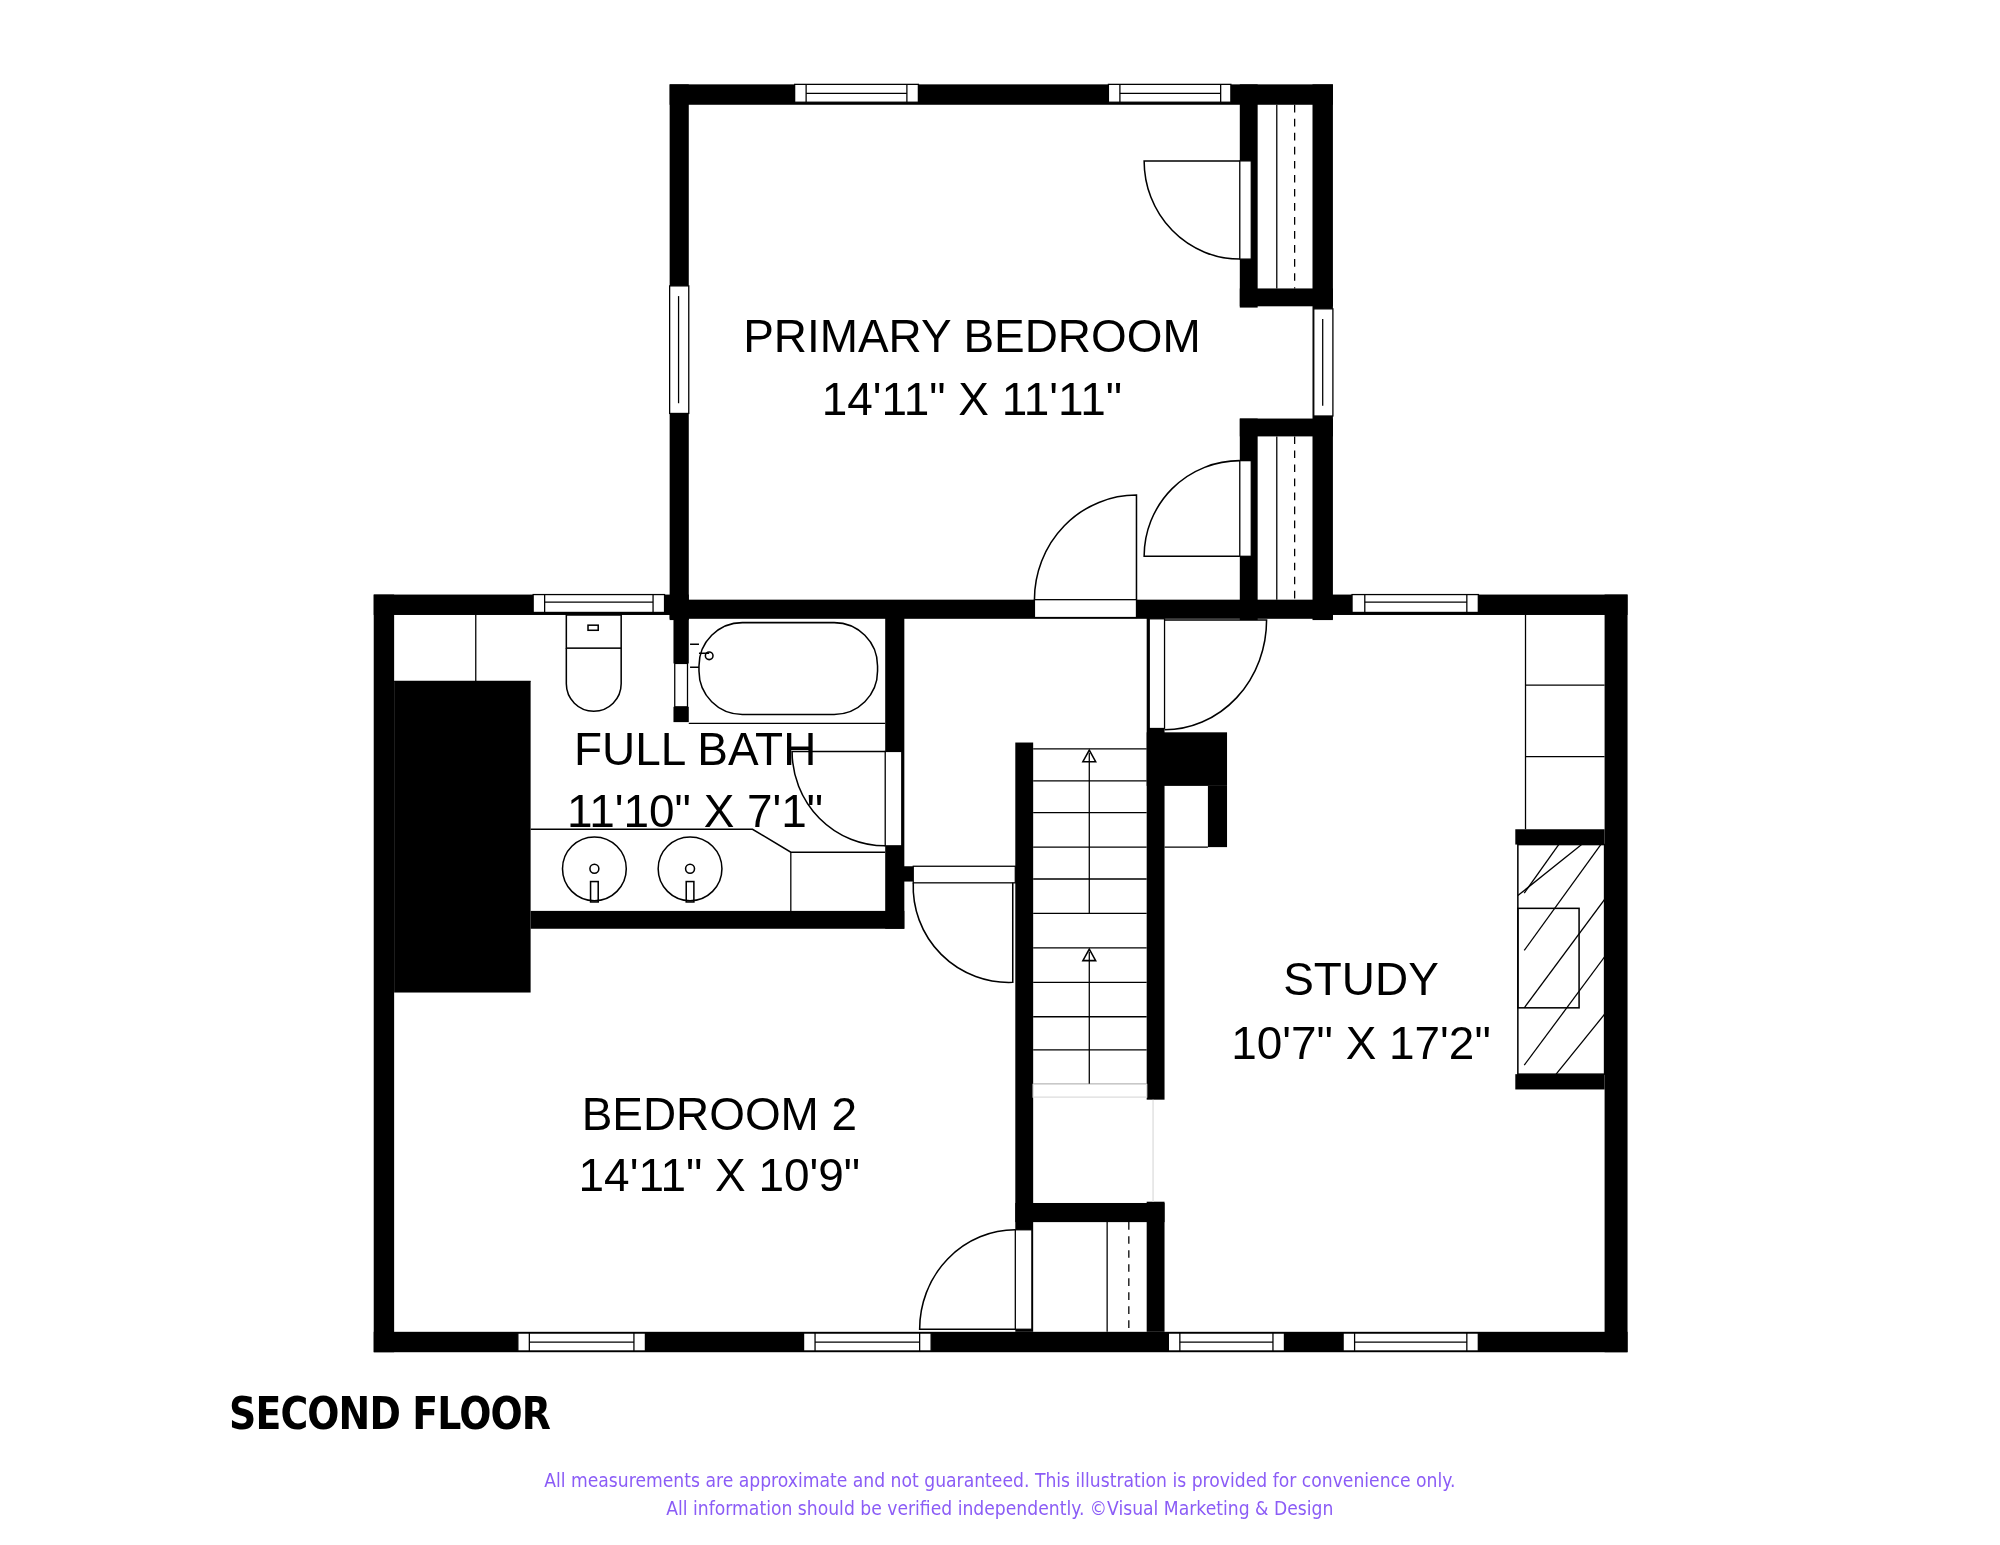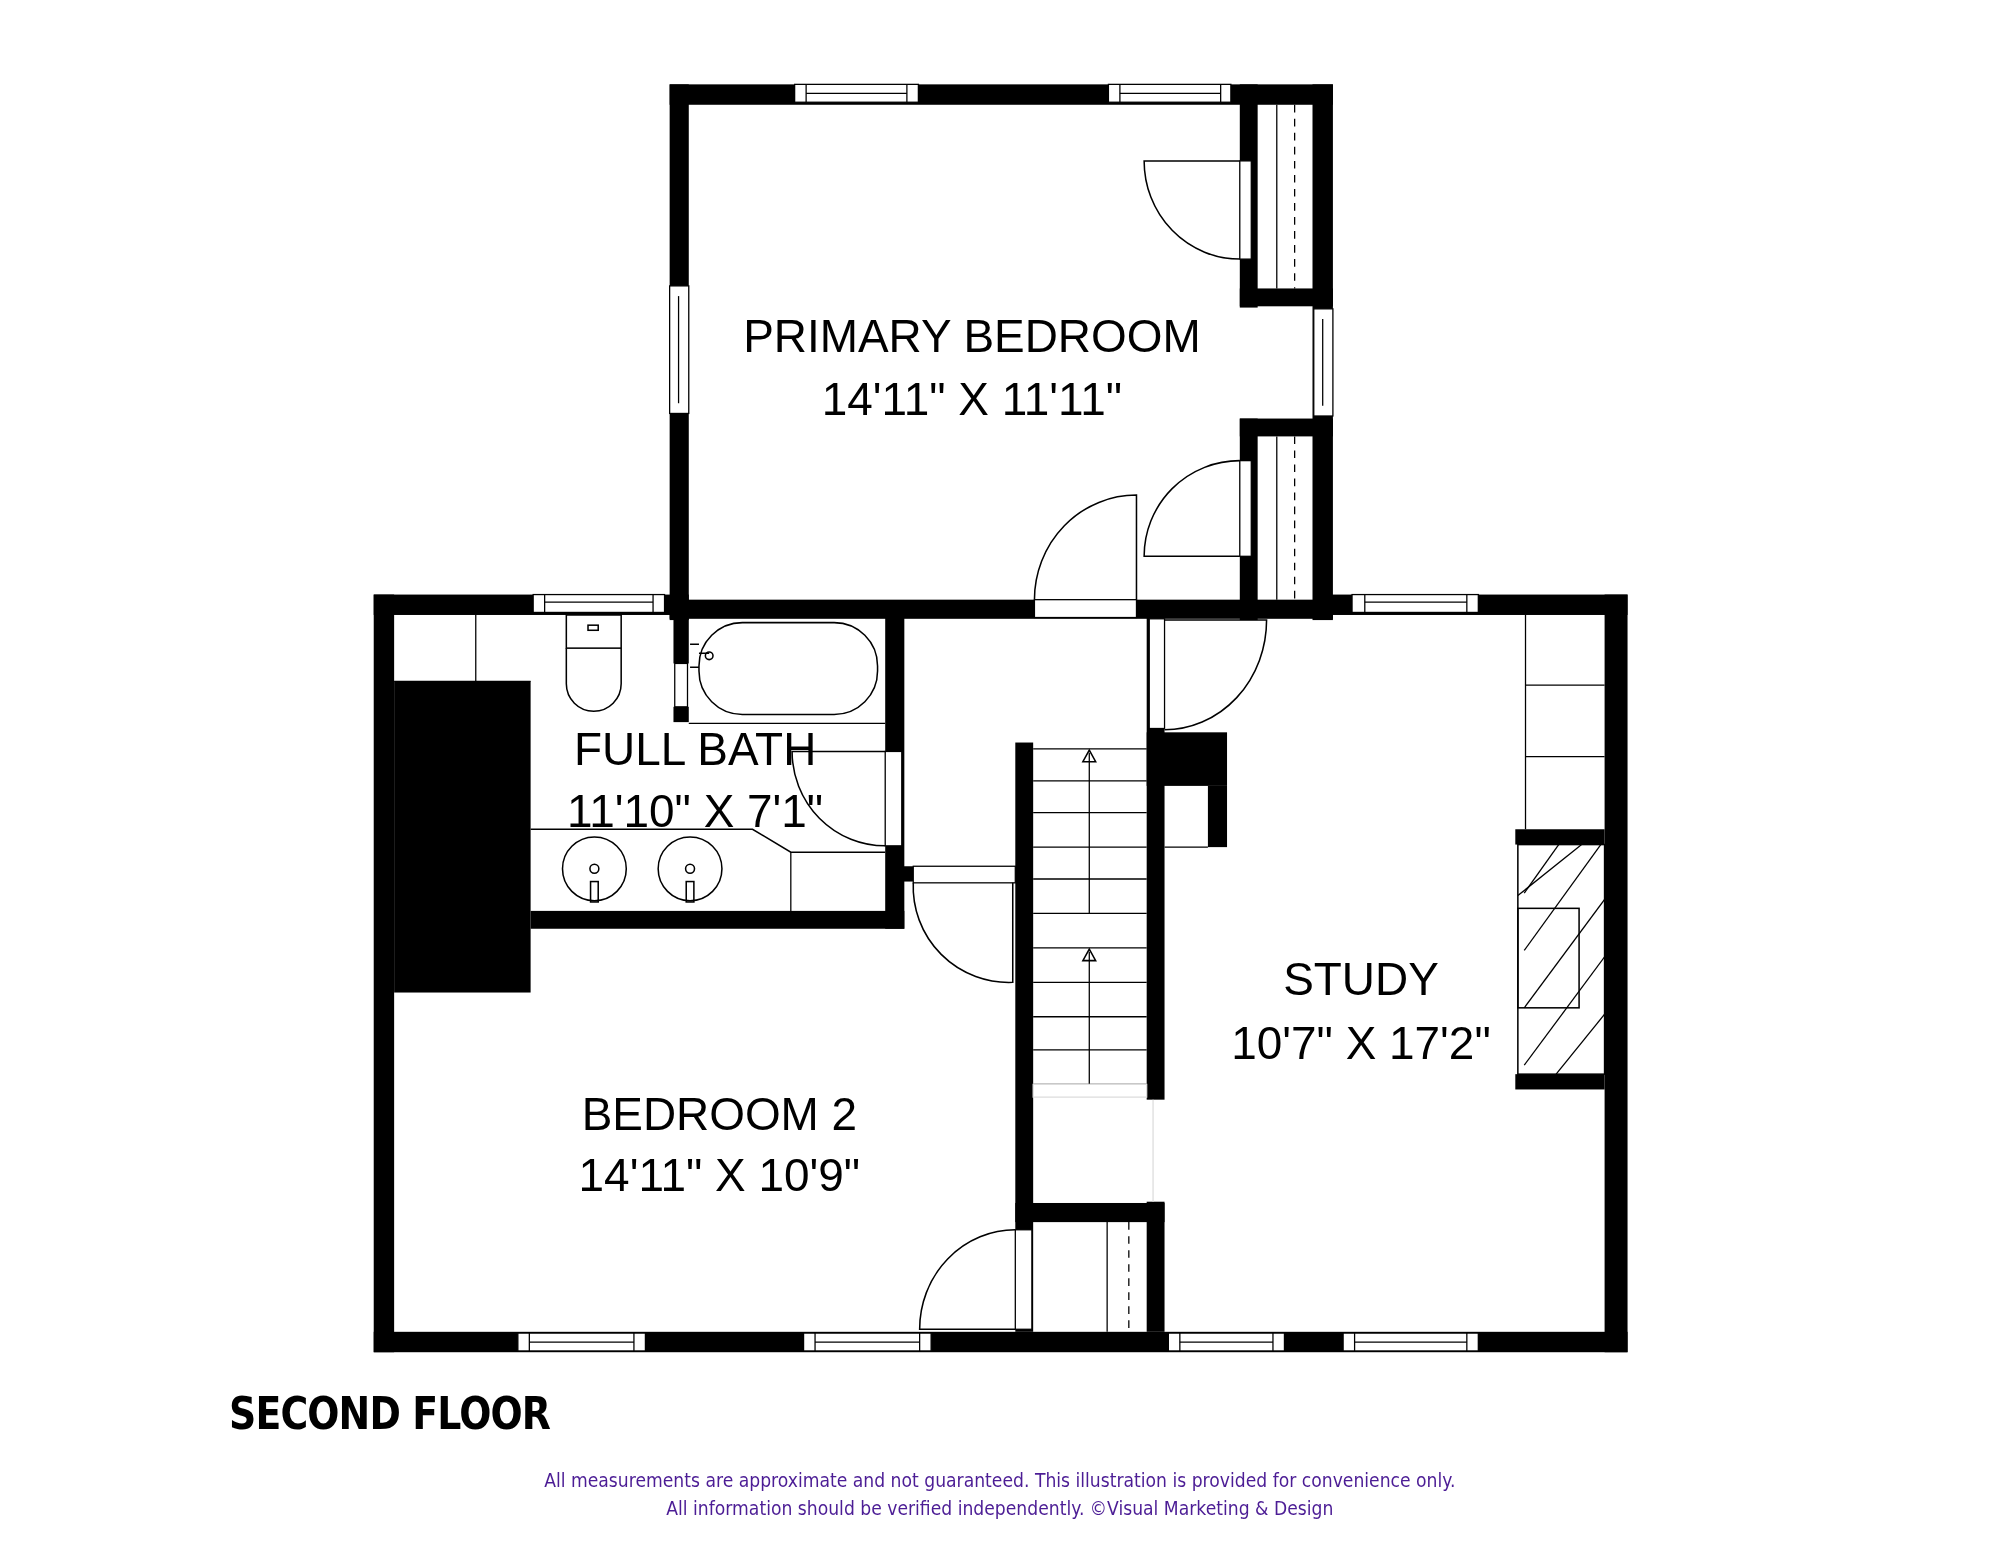--- a/index.html
+++ b/index.html
@@ -13,21 +13,21 @@
   .opening { fill: #ffffff; stroke: #000000; stroke-width: 1; }
   .room-label { font-family: "Liberation Sans", sans-serif; font-size: 36px; fill: #000000; text-anchor: middle; }
   .floor-title {
     position: absolute; left: 229px; top: 1388px;
     font-family: "DejaVu Sans", sans-serif; font-weight: bold; font-size: 44px;
     color: #000; letter-spacing: -1px; transform: scaleX(0.86); transform-origin: left top;
     white-space: nowrap;
   }
   .disclaimer {
     position: absolute; left: 0; width: 2000px; text-align: center;
-    font-family: "DejaVu Sans", sans-serif; font-size: 20px; color: #4c1d95;
+    font-family: "DejaVu Sans", sans-serif; font-size: 20px; color: #8b5cf6;
     white-space: nowrap;
   }
   .disclaimer span { display: inline-block; transform: scaleX(0.86); }
   #disc1 { top: 1468px; }
   #disc2 { top: 1496px; }
 </style>
 </head>
 <body>
 
 <svg id="plan" viewBox="0 0 1568 1211" xmlns="http://www.w3.org/2000/svg">

